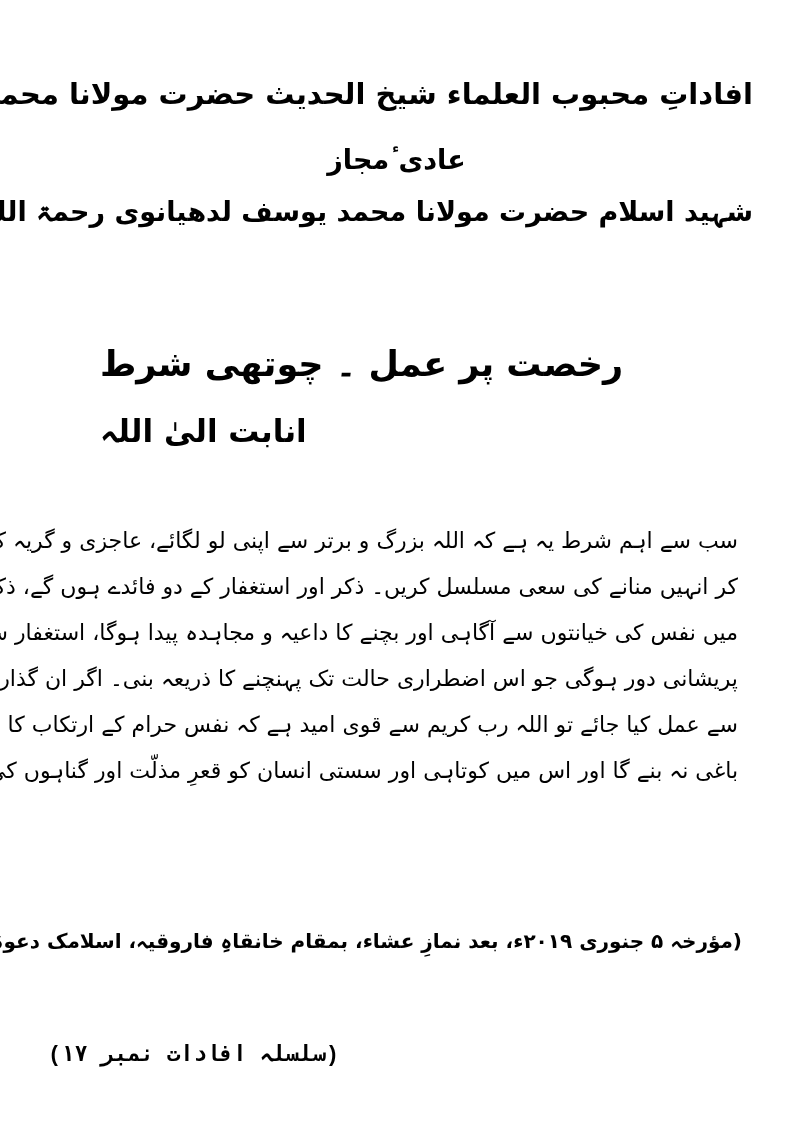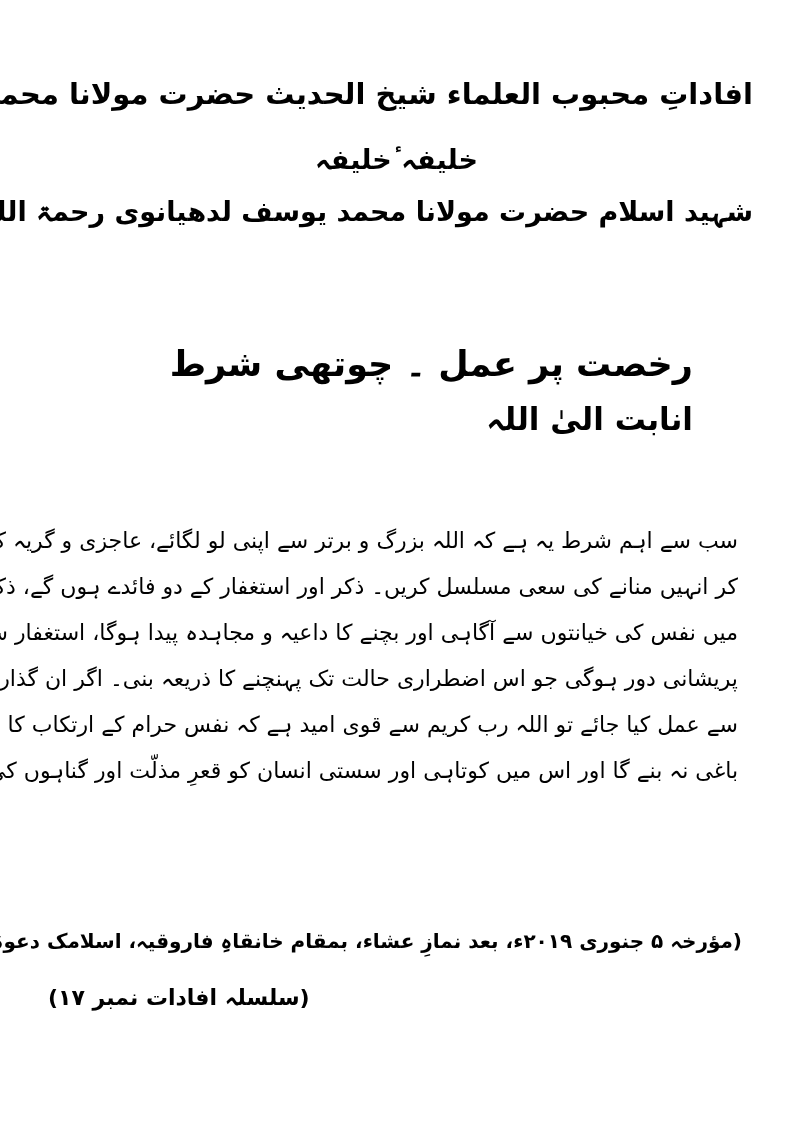--- a/index.html
+++ b/index.html
@@ -35,26 +35,26 @@
       white-space: nowrap;
     }
     .h1 { top: 72px;  font-size: 29px; line-height: 44px; }
     .h2 { top: 140px; font-size: 27px; line-height: 40px; }
     .h3 { top: 192px; font-size: 27px; line-height: 40px; }
 
     .title {
       position: absolute;
       left: 100px;
       width: 593px;
-      text-align: right;
+      text-align: left;
       font-weight: bold;
       white-space: nowrap;
     }
     .t1 { top: 336px; font-size: 35px; line-height: 56px; }
-    .t2 { top: 396px; font-size: 31px; line-height: 46px; }
+    .t2 { top: 408px; font-size: 31px; line-height: 46px; }
 
     .body-text {
       position: absolute;
       left: 58px;
       width: 680px;
       top: 518px;
     }
     .body-line {
       height: 46px;
       line-height: 46px;
@@ -75,34 +75,35 @@
     }
     .f1 {
       top: 924px;
       left: 62px;
       width: 680px;
       font-size: 20px;
       line-height: 34px;
       text-align: center;
     }
     .f2 {
-      top: 980px;
+      top: 1038px;
       left: 48px;
       font-size: 22px;
       line-height: 36px;
       text-align: left;
+      font-family: Liberation Mono, monospace;
     }
   </style>
 </head>
 <body>
 
 <div class="page">
 
   <div class="header-line h1 rtl">افاداتِ محبوب العلماء شیخ الحدیث حضرت مولانا محمد سلیم دھورات عمت فیوضہم</div>
-  <div class="header-line h2 rtl">خلیفہ ٔخلیفہ</div>
+  <div class="header-line h2 rtl">عادی ٔمجاز</div>
   <div class="header-line h3 rtl">شہید اسلام حضرت مولانا محمد یوسف لدھیانوی رحمۃ اللہ علیہ</div>
 
   <div class="title t1 rtl">رخصت پر عمل ۔ چوتھی شرط</div>
   <div class="title t2 rtl">انابت الیٰ اللہ</div>
 
   <div class="body-text rtl">
     <div class="body-line rtl">سب سے اہم شرط یہ ہے کہ اللہ بزرگ و برتر سے اپنی لو لگائے، عاجزی و گریہ کے ساتھ رو</div>
     <div class="body-line rtl">کر انہیں منانے کی سعی مسلسل کریں۔ ذکر اور استغفار کے دو فائدے ہوں گے، ذکر کے نتیجے</div>
     <div class="body-line rtl">میں نفس کی خیانتوں سے آگاہی اور بچنے کا داعیہ و مجاہدہ پیدا ہوگا، استغفار سے وہ مشکل اور</div>
     <div class="body-line rtl">پریشانی دور ہوگی جو اس اضطراری حالت تک پہنچنے کا ذریعہ بنی۔ اگر ان گذارشات پر صدقِ دل</div>

